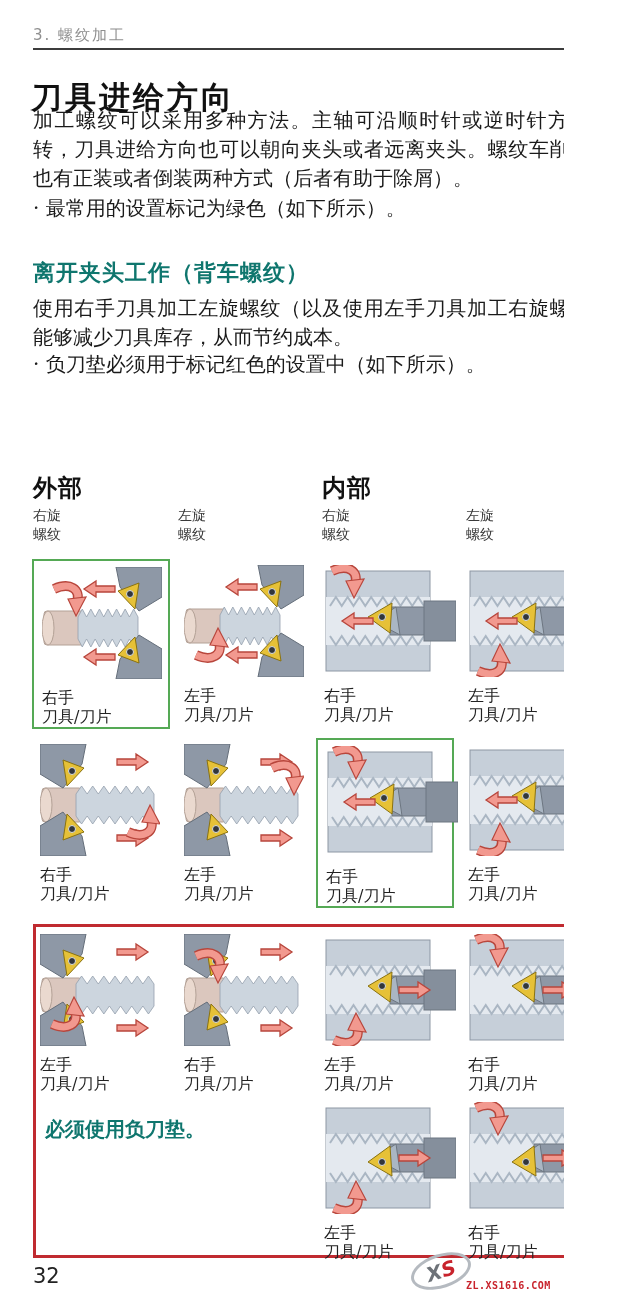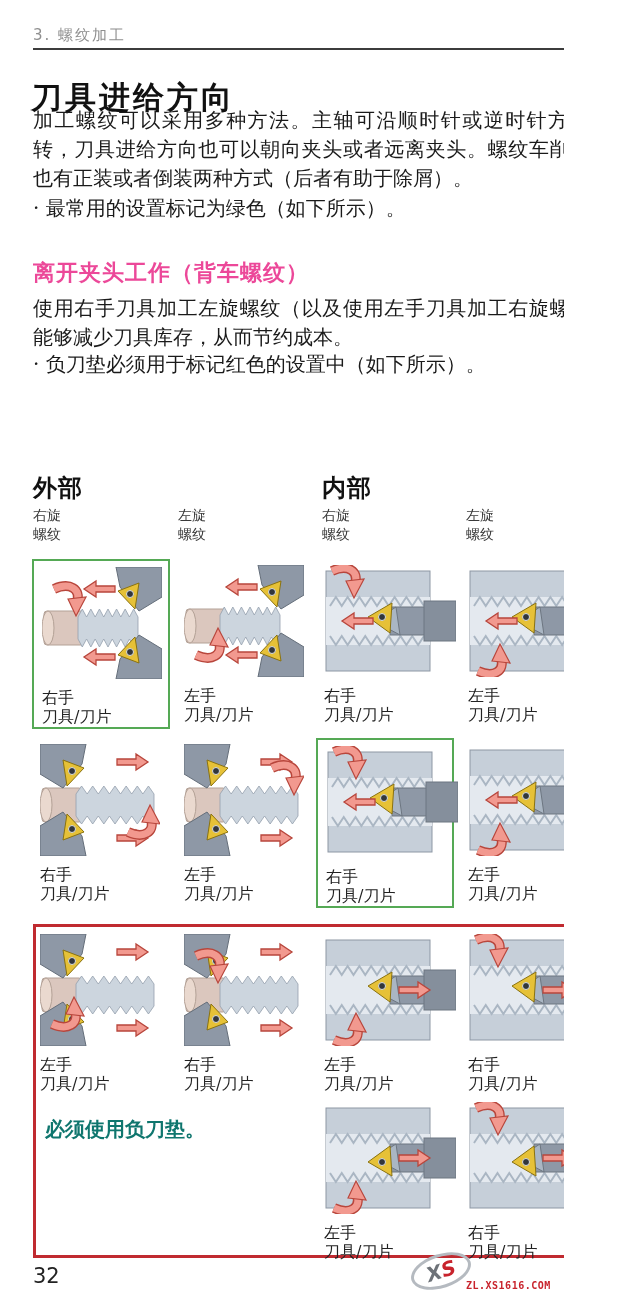--- a/index.html
+++ b/index.html
@@ -10,21 +10,21 @@
            font-family:"DejaVu Sans","Liberation Sans",sans-serif;letter-spacing:2px;}
   .rule{position:absolute;left:33px;top:48px;width:574px;height:0;border-top:2px solid #3c3c3c;}
 
   .title{position:absolute;left:31px;top:56px;font-size:31px;font-weight:bold;color:#111;
          font-family:"DejaVu Sans","Liberation Sans",sans-serif;letter-spacing:3px;}
 
   .body-text{position:absolute;left:33px;width:578px;font-size:20px;line-height:29px;
              color:#1a1a1a;text-align:justify;margin:0;}
   .intro{top:106px;}
   .intro-bullet{top:194px;}
-  .sec-title{position:absolute;left:33px;top:258px;font-size:22px;font-weight:bold;color:#ec4899;margin:0;
+  .sec-title{position:absolute;left:33px;top:258px;font-size:22px;font-weight:bold;color:#0f766e;margin:0;
              font-family:"DejaVu Sans","Liberation Sans",sans-serif;letter-spacing:1px;}
   .sec-body{top:294px;}
   .sec-bullet{top:350px;}
 
   .group-h{position:absolute;top:472px;font-size:24px;font-weight:bold;color:#111;
            font-family:"DejaVu Sans","Liberation Sans",sans-serif;letter-spacing:1px;}
   .sub-h{position:absolute;top:506px;font-size:14px;line-height:19px;color:#3a3a3a;}
 
   .cell{position:absolute;width:136px;padding:6px 0 4px 8px;box-sizing:border-box;}
   .cell.green{border:2px solid var(--green);width:138px;height:170px;}

